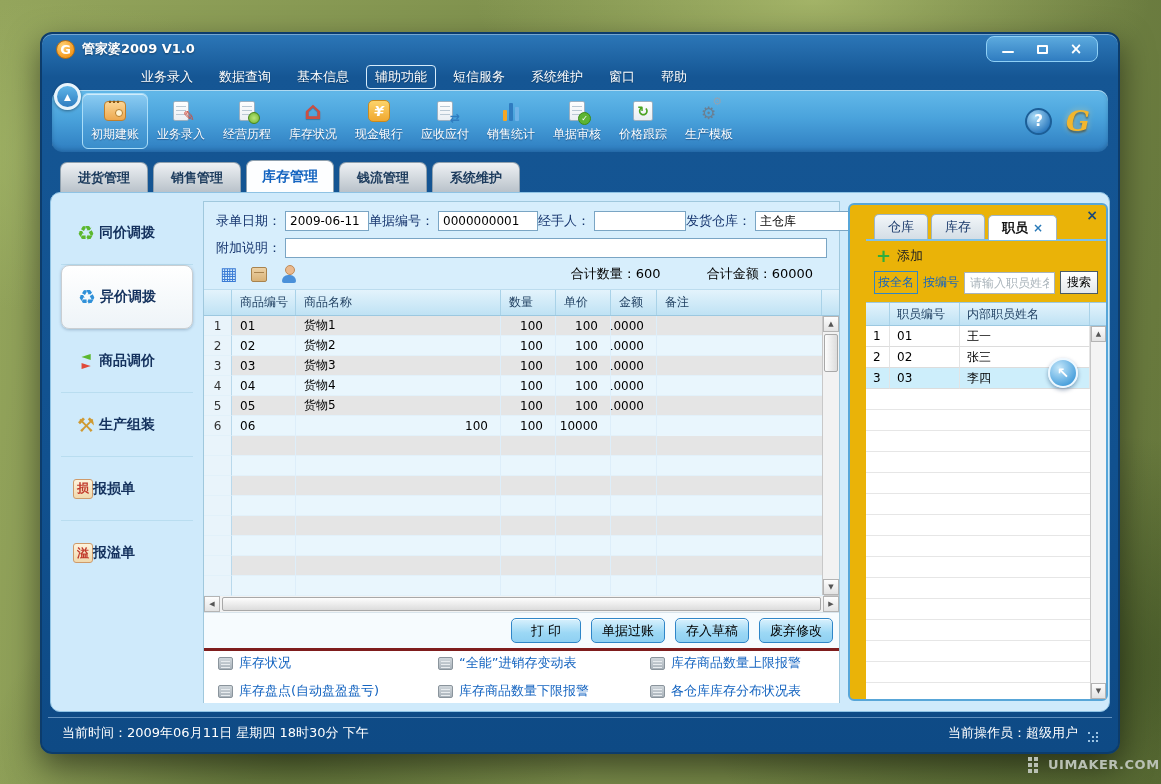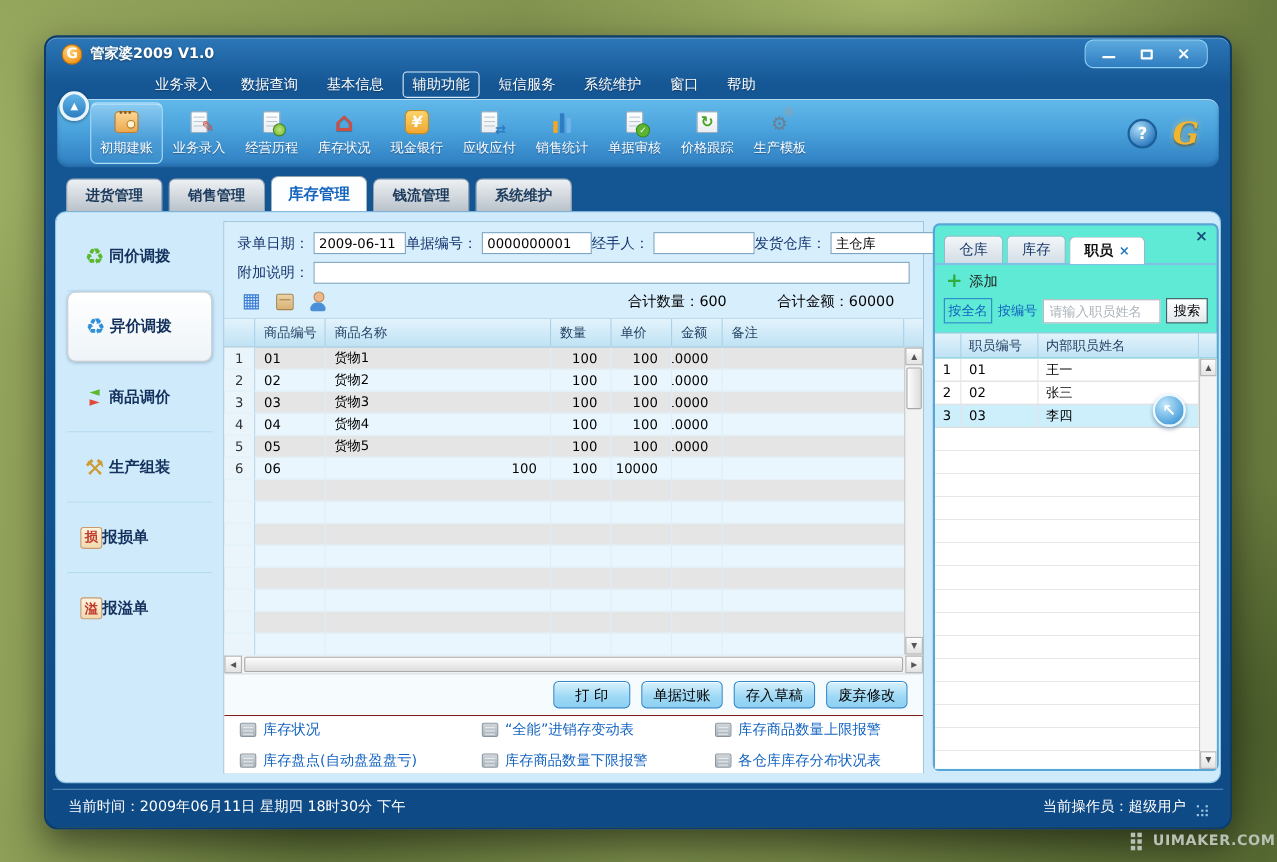--- a/index.html
+++ b/index.html
@@ -136,30 +136,30 @@
   .sbtn.up{top:0;} .sbtn.up::before{content:"▲";}
   .sbtn.down{bottom:0;} .sbtn.down::before{content:"▼";}
   .vthumb{position:absolute;left:1px;right:1px;top:18px;height:38px;background:linear-gradient(90deg,#fdfdfd,#dcdcdc);border:1px solid #a8a8a8;border-radius:2px;cursor:pointer;}
   .hscroll{position:relative;height:17px;background:#f2f2f2;border-bottom:1px solid #d8e4ec;flex:none;}
   .hbtn{position:absolute;top:0;bottom:0;width:16px;background:linear-gradient(#fdfdfd,#e3e3e3);border:1px solid #b4b4b4;
     color:#555;font-size:7px;display:flex;align-items:center;justify-content:center;cursor:pointer;}
   .hbtn.left{left:0;} .hbtn.left::before{content:"◀";}
   .hbtn.right{right:0;} .hbtn.right::before{content:"▶";}
   .hthumb{position:absolute;left:18px;right:18px;top:1px;bottom:1px;background:linear-gradient(#fdfdfd,#dcdcdc);border:1px solid #a8a8a8;border-radius:2px;cursor:pointer;}
   
-  .actions{height:38px;display:flex;justify-content:flex-end;align-items:center;gap:10px;padding:0 14px;background:#f6fbfe;border-bottom:1px solid #7f1d1d;flex:none;}
+  .actions{height:38px;display:flex;justify-content:flex-end;align-items:center;gap:10px;padding:0 6px;background:#f6fbfe;border-bottom:3px solid #7f1d1d;flex:none;}
   .abtn{min-width:70px;height:25px;padding:0 10px;background:linear-gradient(#d9f1fd,#9cd8f5 60%,#8fd0f2);
     border:1px solid #2f86c8;border-radius:5px;font-size:13px;color:#000;cursor:pointer;box-shadow:inset 0 1px 0 rgba(255,255,255,.8);}
   
   .linksarea{flex:1;display:grid;grid-template-columns:220px 212px 1fr;grid-auto-rows:24px;align-content:center;row-gap:4px;padding-left:14px;background:#fff;}
   .linkitem{display:flex;align-items:center;gap:6px;color:#1464c0;font-size:13px;cursor:pointer;white-space:nowrap;}
   .l-doc{width:15px;height:13px;background:linear-gradient(#cfd6db,#a9b2ba);border:1px solid #8a949c;border-radius:2px;position:relative;flex:none;}
   .l-doc::before{content:"";position:absolute;left:2px;right:2px;top:3px;height:1px;background:#e8ecef;box-shadow:0 3px 0 #e8ecef,0 6px 0 #e8ecef;}
   
-  .rpanel{position:absolute;left:797px;top:10px;width:260px;bottom:10px;background:#5eead4;border:2px solid #58a6d8;border-radius:6px;display:flex;flex-direction:column;}
+  .rpanel{position:absolute;left:797px;top:10px;width:260px;bottom:10px;background:#eab308;border:2px solid #58a6d8;border-radius:6px;display:flex;flex-direction:column;padding-left:16px;}
   .rclose{position:absolute;top:3px;right:8px;color:#1b4a7a;font-weight:bold;font-size:14px;cursor:pointer;line-height:14px;}
   .rclose::before{content:"×";}
   .rtabs{display:flex;gap:3px;padding:9px 8px 0;border-bottom:2px solid #7fc0e8;flex:none;}
   .rtab{background:linear-gradient(#f2f6f9,#d4dee6);border:1px solid #9db5c8;border-bottom:none;border-radius:5px 5px 0 0;
     padding:3px 13px;font-size:13px;color:#1b3a6b;cursor:pointer;display:flex;align-items:center;gap:5px;}
   .rtab.active{background:#fff;color:#111;font-weight:bold;position:relative;top:1px;}
   .rtabx{color:#2a7ab8;font-weight:bold;font-size:12px;line-height:12px;}
   .rtabx::before{content:"×";}
   .radd{display:flex;align-items:center;gap:6px;padding:6px 10px 4px;font-size:13px;color:#222;flex:none;cursor:pointer;}
   .plus{color:#2fae3e;font-weight:bold;font-size:18px;line-height:14px;}

